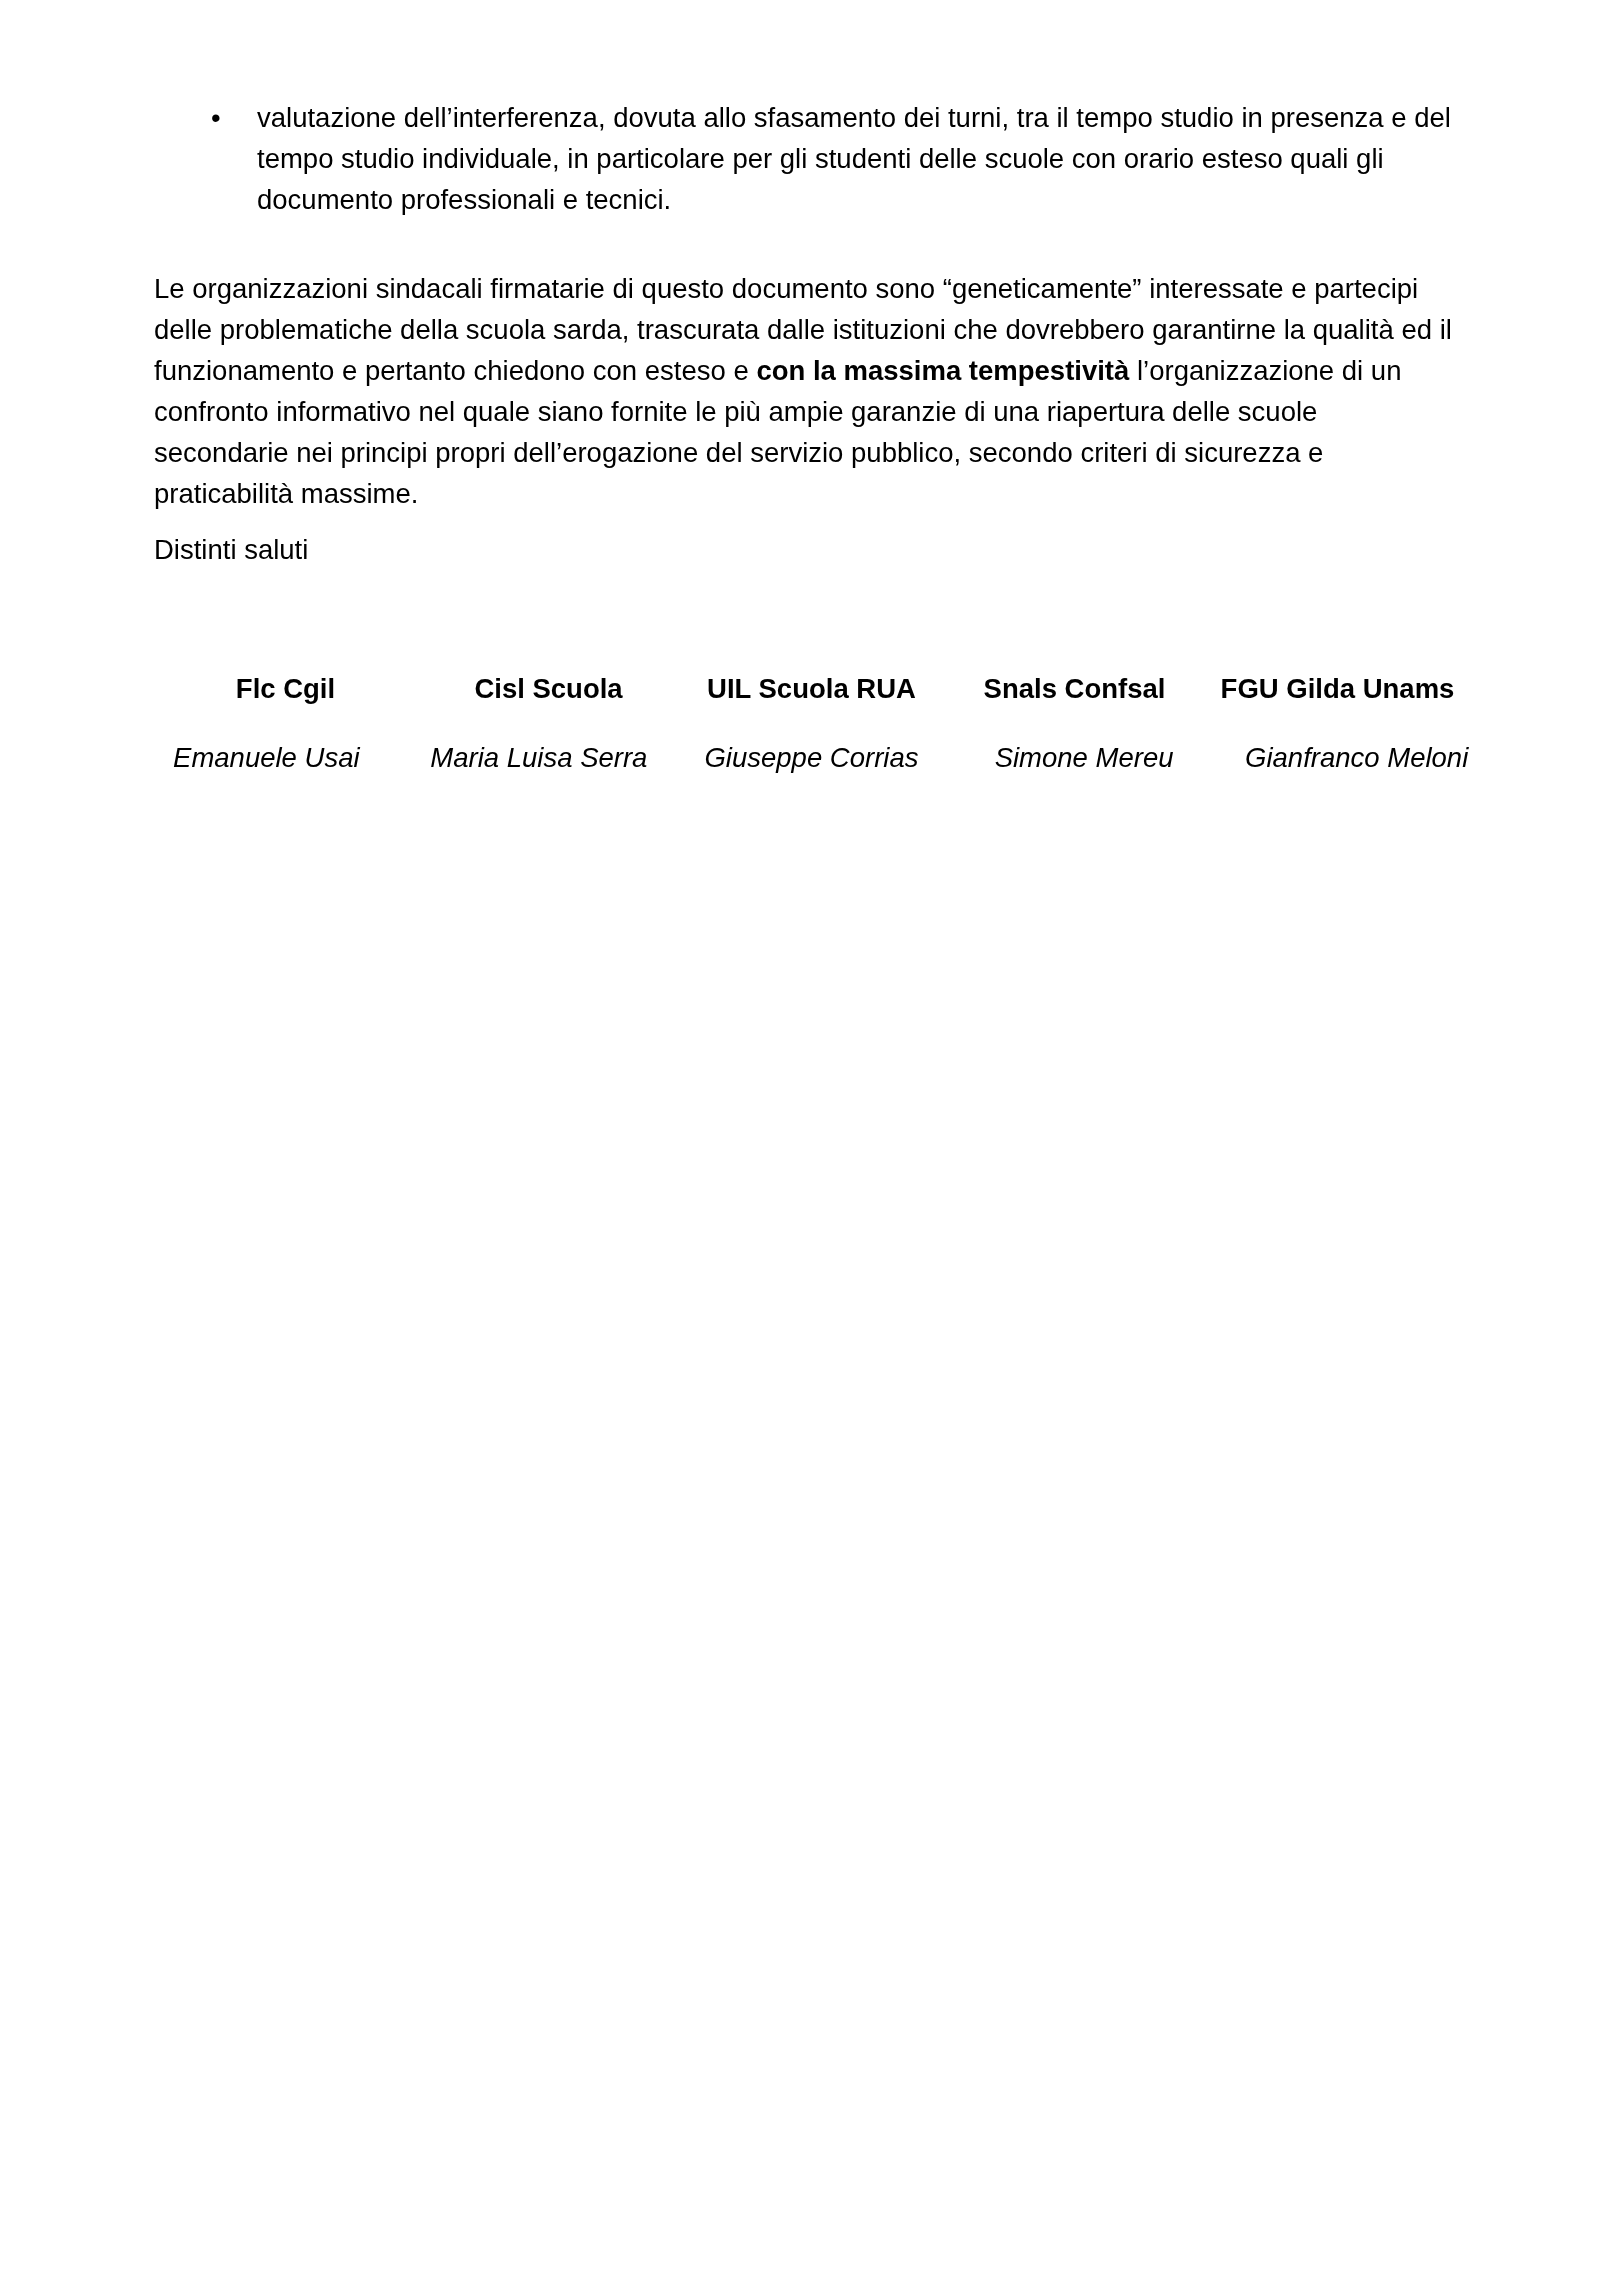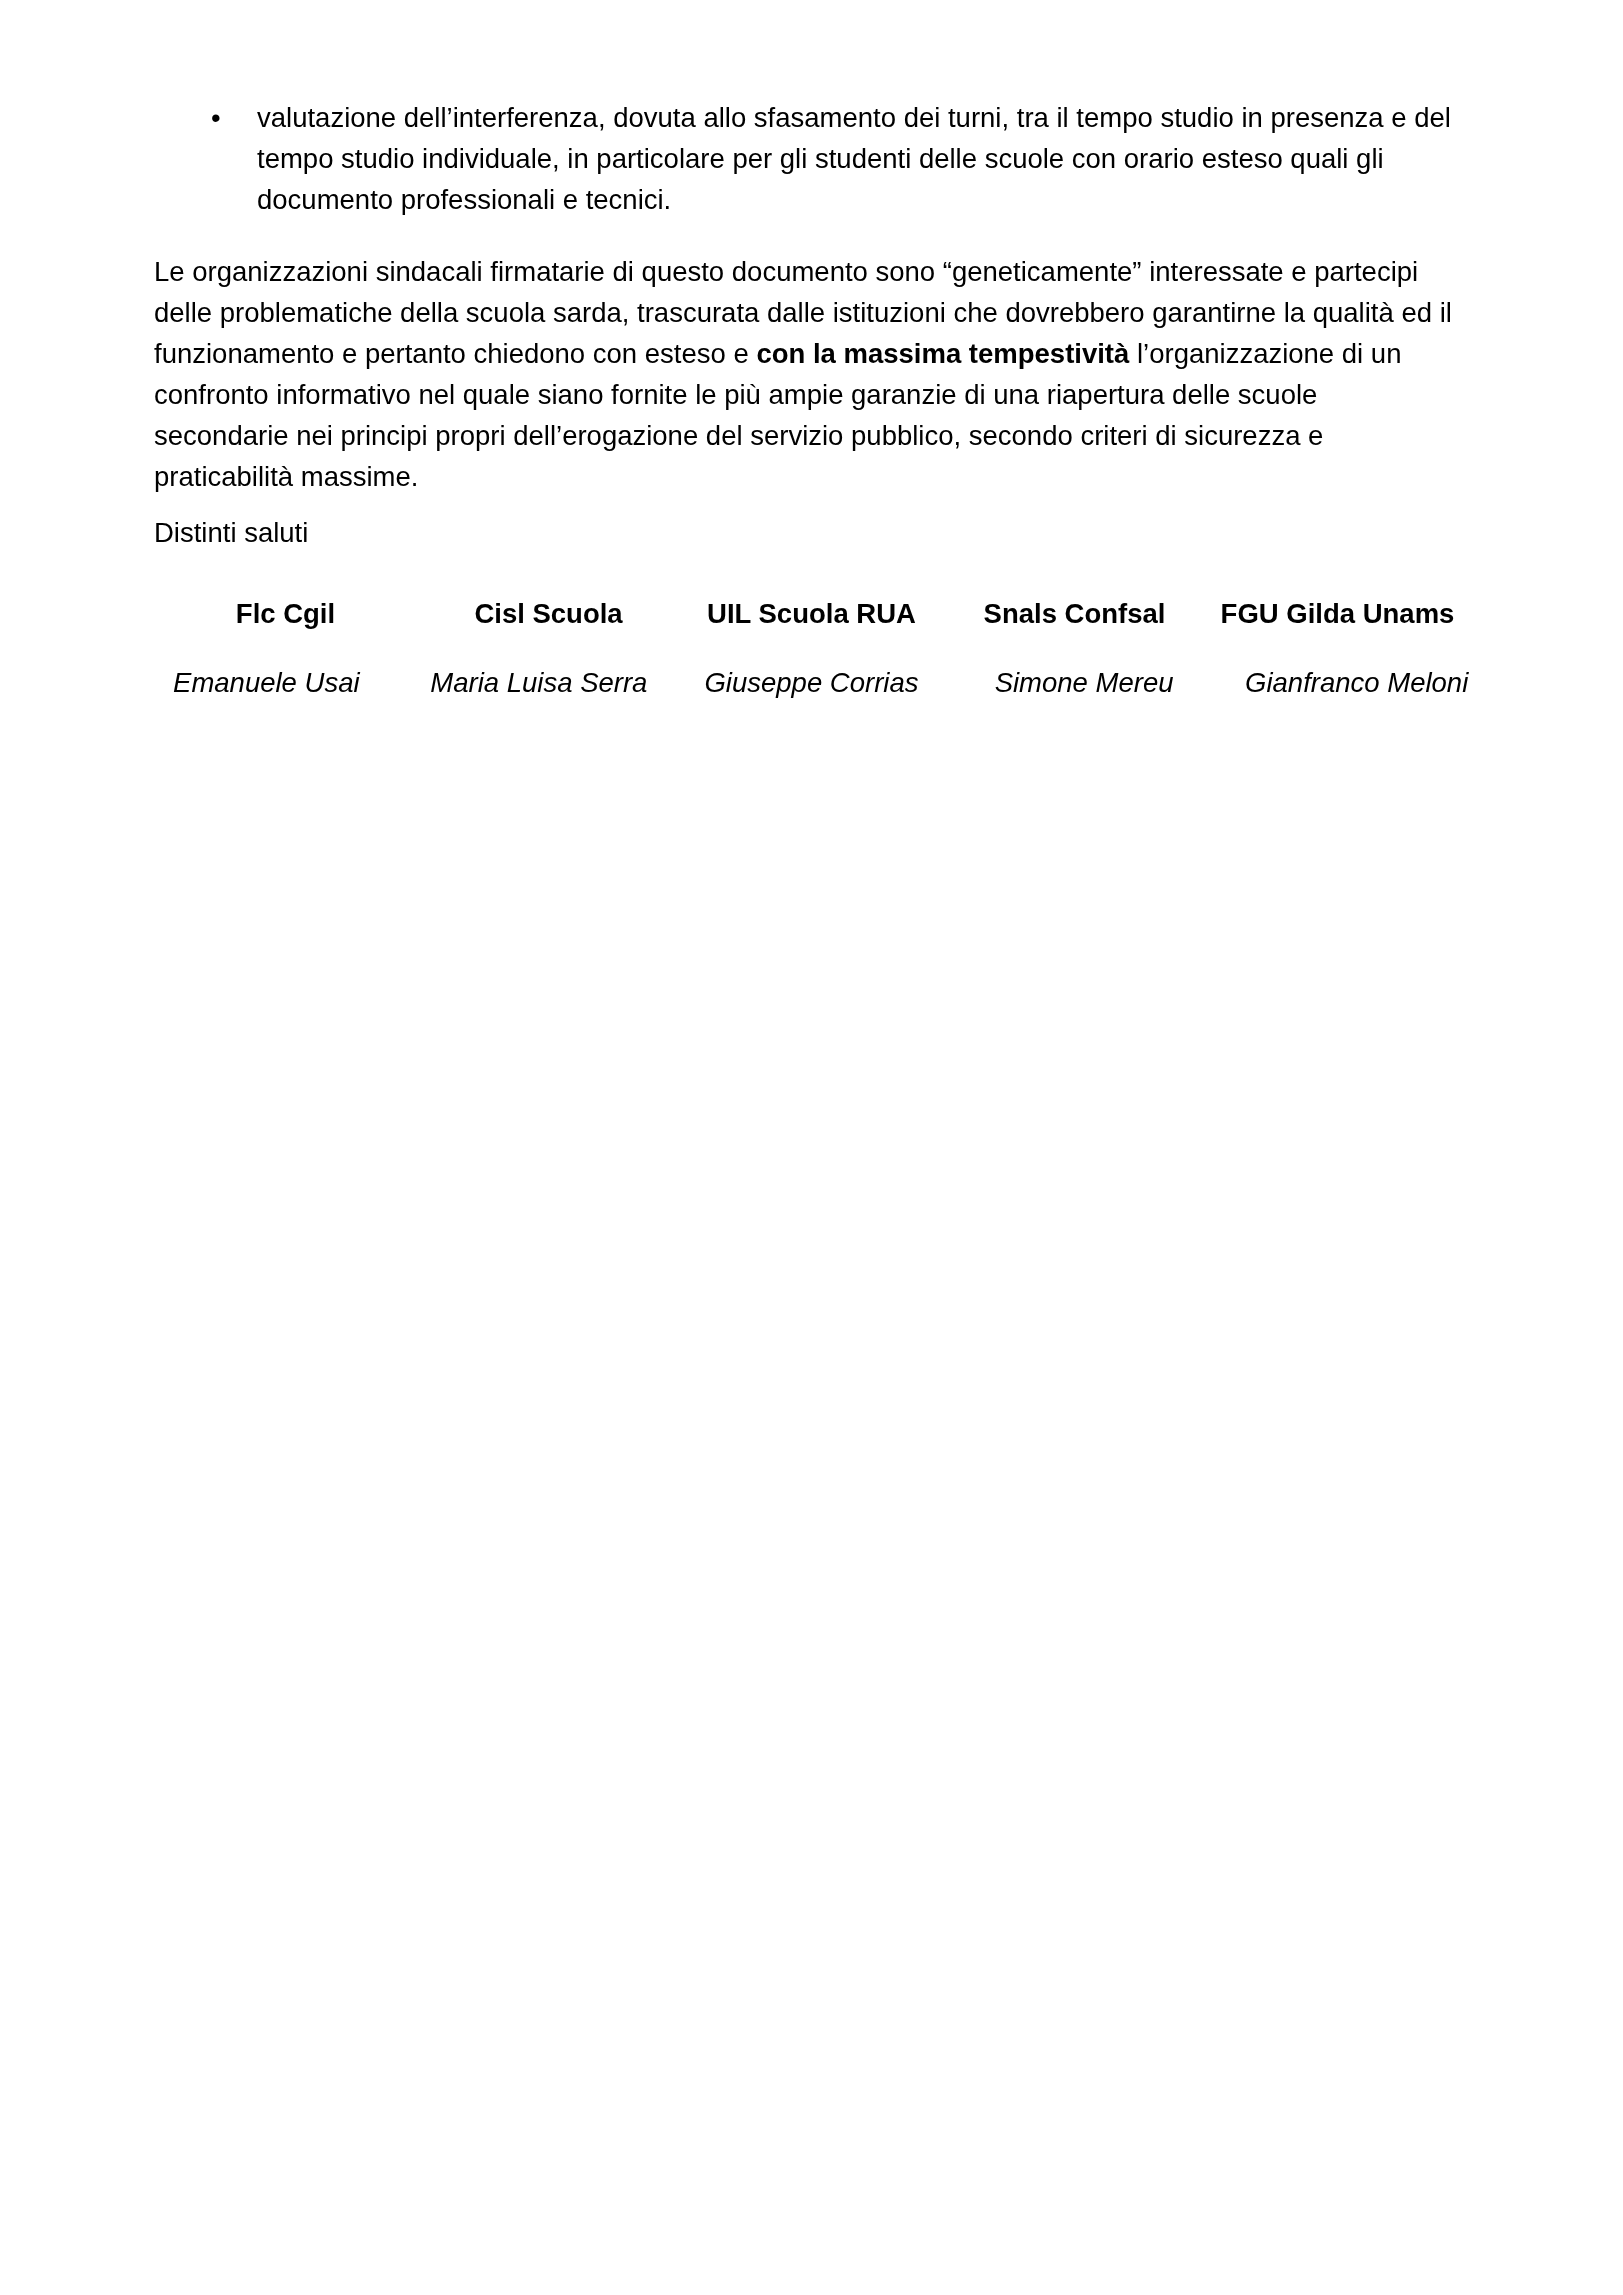--- a/index.html
+++ b/index.html
@@ -39,42 +39,42 @@
     box-sizing: border-box;
     padding-left: 57px;
     white-space: nowrap;
   }
   .bullet-text {
     flex: 1 1 auto;
     min-width: 0;
   }
   
   .main-paragraph {
-    margin-top: 31px;
+    margin-top: 48px;
   }
   .bold-inline {
     font-weight: bold;
   }
   
   .closing {
     margin-top: 15px;
     white-space: nowrap;
   }
   
   .sig-row {
     display: flex;
     width: 1315px;
   }
   .sig-cell {
     flex: 1 1 0;
     text-align: center;
     white-space: nowrap;
   }
   .sig-orgs {
-    margin-top: 40px;
+    margin-top: 98px;
     font-weight: bold;
   }
   .sig-names {
     margin-top: 27.5px;
     font-style: italic;
     gap: 48px;
   }
 </style>
 </head>
 <body>

